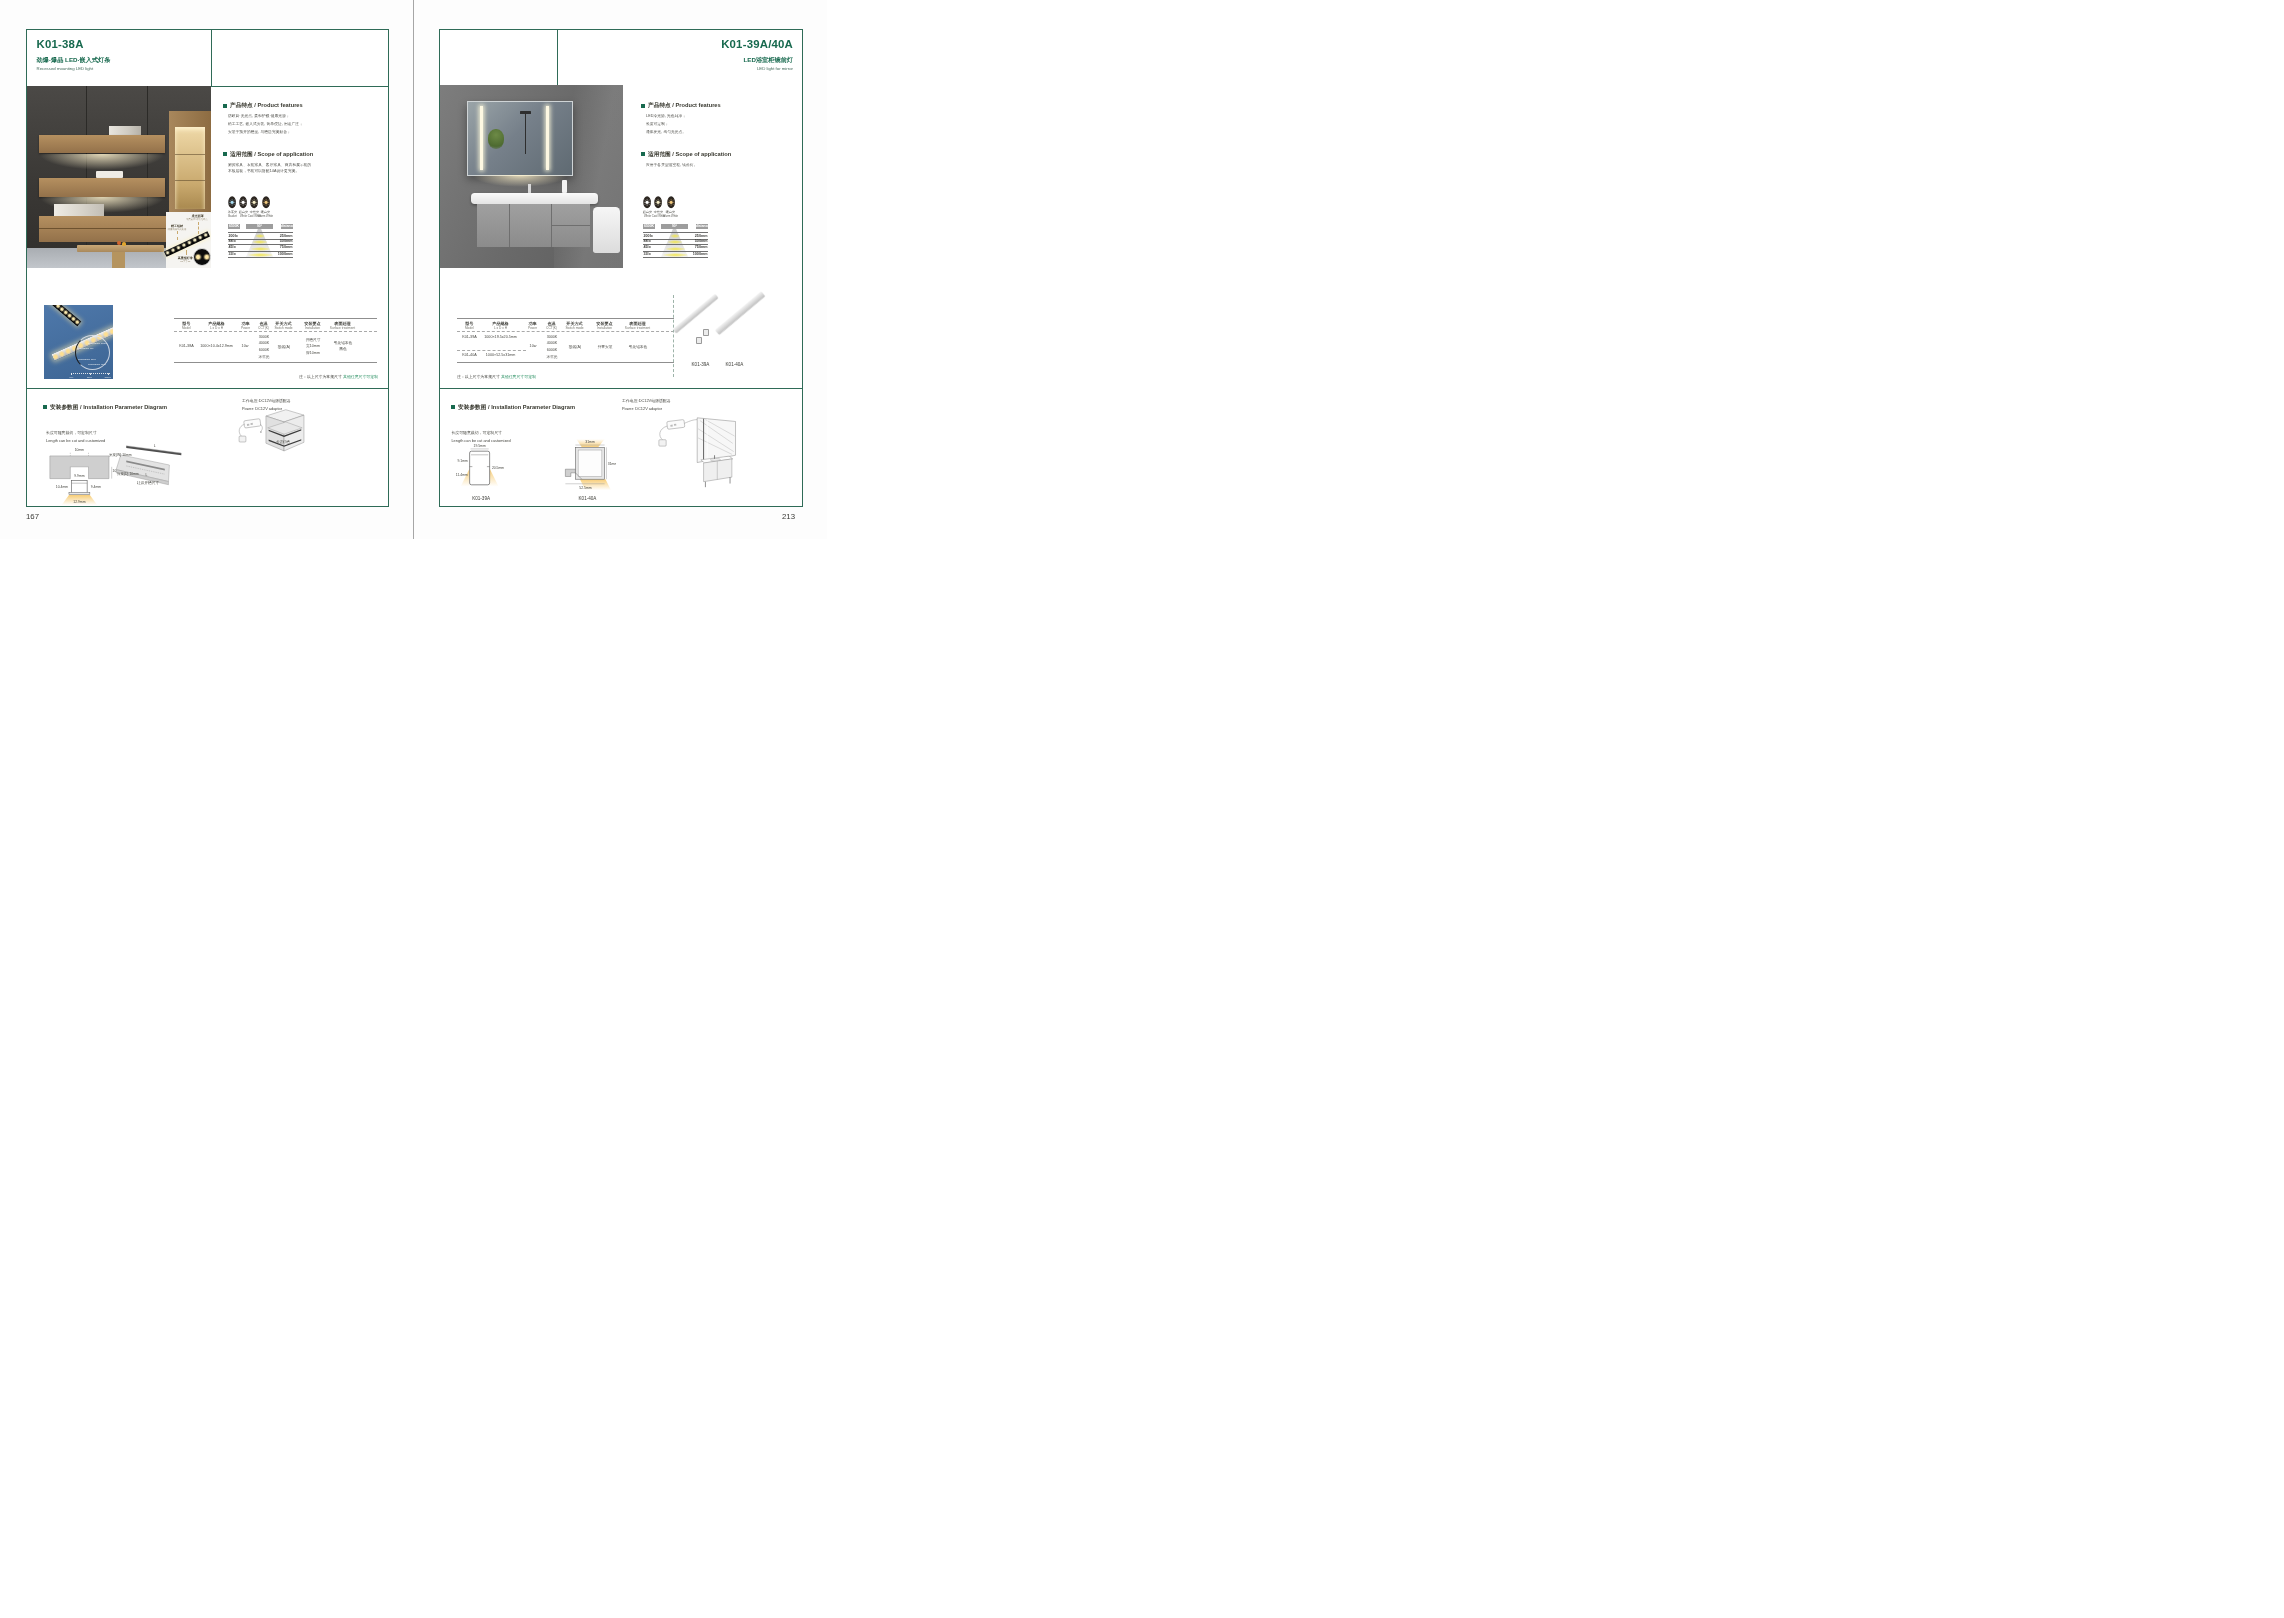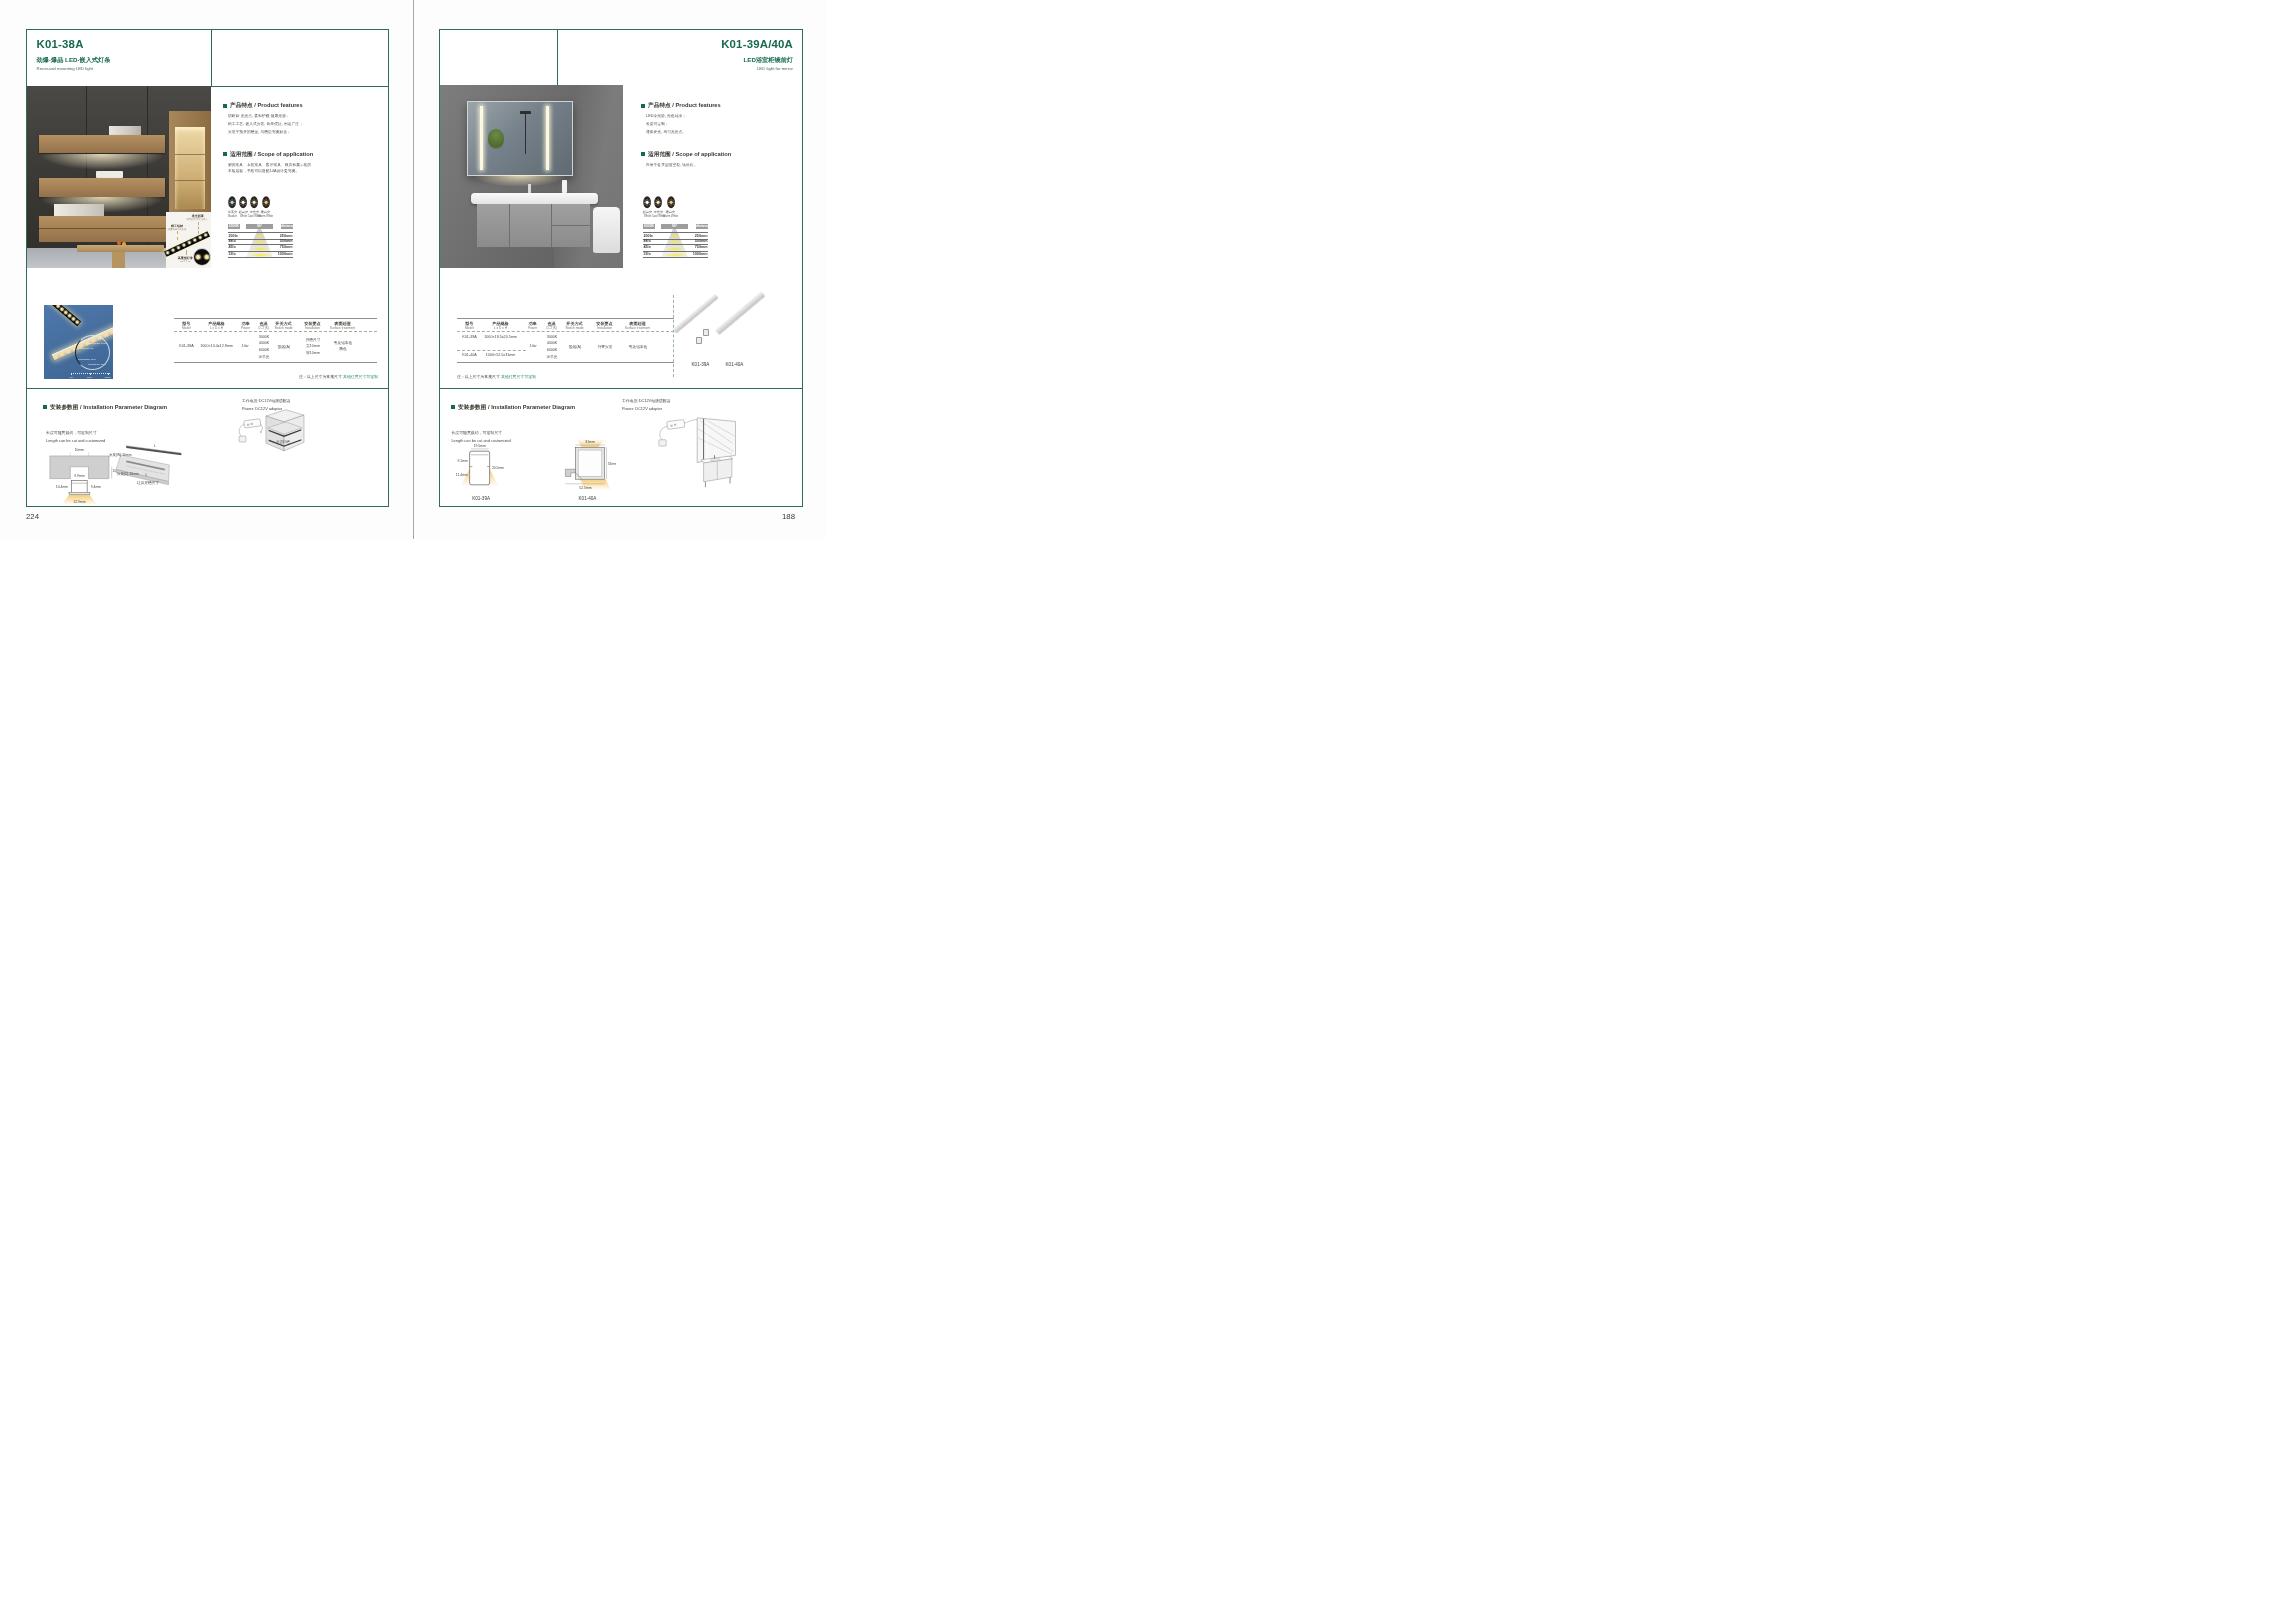--- a/index.html
+++ b/index.html
@@ -536,16 +536,16 @@
       <polygon points="120,96 182,88 190,94 128,103" fill="#fdfdfd" stroke="#888"></polygon>
       <ellipse cx="152" cy="96" rx="11" ry="3" fill="#eee" stroke="#999"></ellipse>
       <line x1="150" y1="86" x2="150" y2="94" stroke="#777" stroke-width="2"></line>
       <polygon points="126,103 188,94 188,134 126,144" fill="#efefef" stroke="#888"></polygon>
       <line x1="156" y1="99" x2="156" y2="139" stroke="#999"></line>
       <line x1="130" y1="144" x2="130" y2="156" stroke="#888" stroke-width="2"></line>
         <line x1="184" y1="134" x2="184" y2="148" stroke="#888" stroke-width="2"></line>
     </svg>
   </section>
 
-  <div class="pagenum" style="left:26px;top:512px">224</div>
-  <div class="pagenum" style="left:782px;top:512px">188</div>
+  <div class="pagenum" style="left:26px;top:512px">167</div>
+  <div class="pagenum" style="left:782px;top:512px">213</div>
 </div>
 
 
 </body></html>

